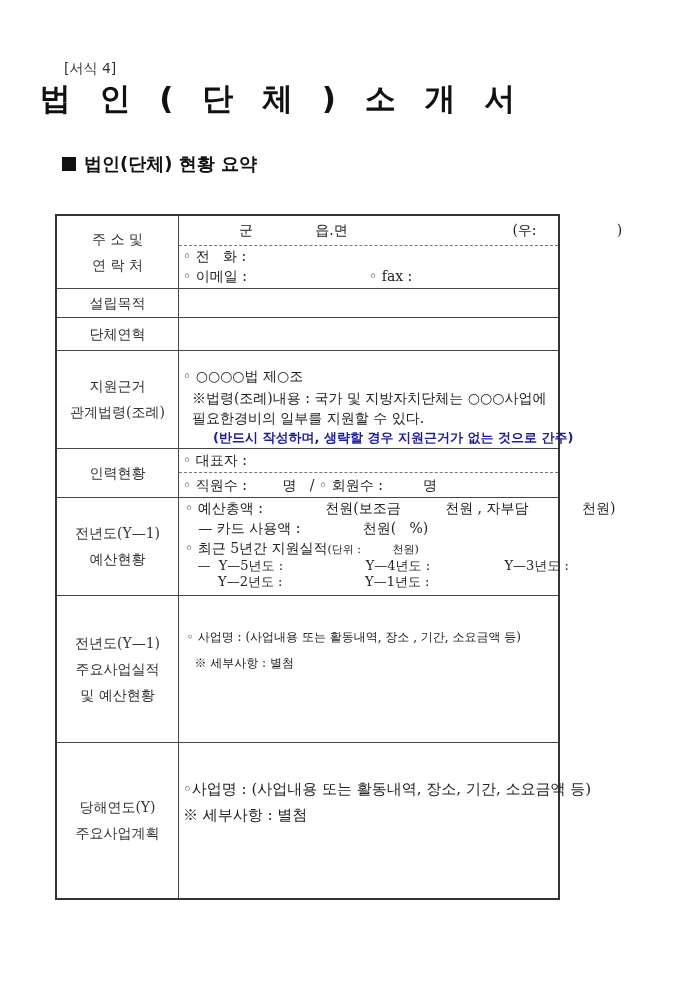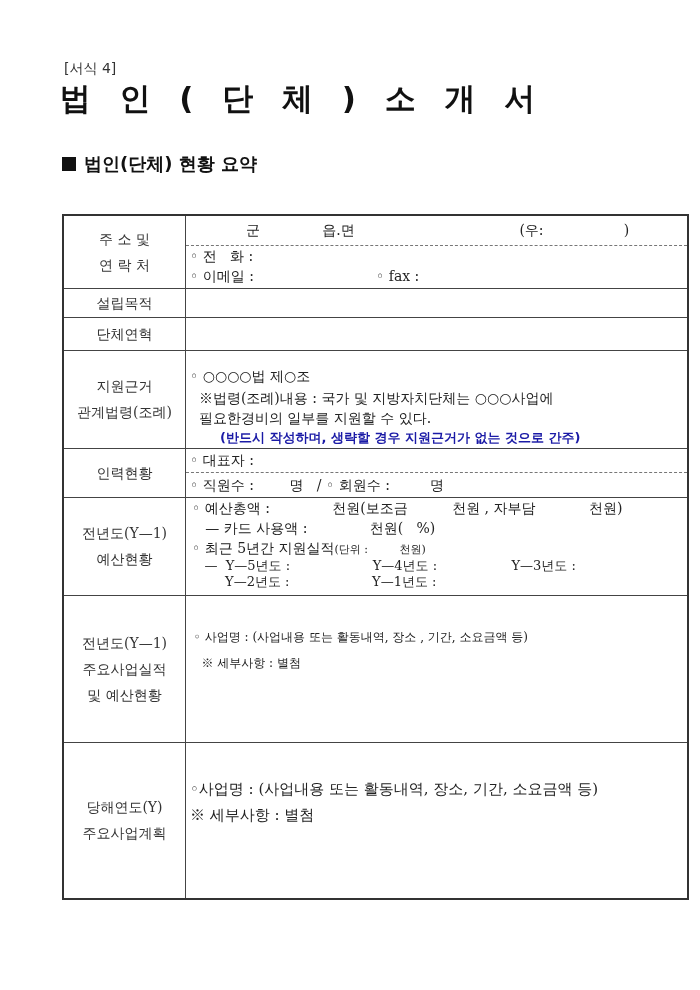--- a/index.html
+++ b/index.html
@@ -1,21 +1,21 @@
 <!DOCTYPE html>
 <html><head>
 <meta charset="utf-8">
 <style>
   html,body{margin:0;padding:0;background:#fff;}
   body{width:700px;height:990px;position:relative;overflow:hidden;font-family:"DejaVu Serif","Liberation Serif",serif;color:#222;}
   .form-no{position:absolute;left:64px;top:60px;font-family:"DejaVu Sans","Liberation Sans",sans-serif;font-size:14px;color:#333;}
-  .title{position:absolute;left:0;width:564px;top:78px;text-align:center;font-family:"DejaVu Sans","Liberation Sans",sans-serif;font-weight:bold;font-size:31px;letter-spacing:9px;color:#111;margin-left:20px;}
+  .title{position:absolute;left:0;width:564px;top:78px;text-align:center;font-family:"DejaVu Sans","Liberation Sans",sans-serif;font-weight:bold;font-size:31px;letter-spacing:9px;color:#111;}
   .section{position:absolute;left:62px;top:152px;font-family:"DejaVu Sans","Liberation Sans",sans-serif;font-weight:bold;font-size:18px;color:#111;}
   .section .sq{display:inline-block;width:14px;height:14px;background:#111;margin-right:8px;vertical-align:-1px;}
-  table{position:absolute;left:62px;top:214px;width:627px;border-collapse:collapse;border:2px solid #333;table-layout:fixed;}
+  table{position:absolute;left:55px;top:214px;width:505px;border-collapse:collapse;border:2px solid #333;table-layout:fixed;}
   td{border:1px solid #444;padding:0;vertical-align:middle;font-size:14px;}
   td.label{width:121px;text-align:center;line-height:26px;color:#333;}
   td.val{padding-left:4px;}
   .line{height:20px;line-height:20px;white-space:pre;}
   .dash{border-top:1px dashed #777;}
   .blue{color:#1a1aa6;font-weight:bold;font-family:"DejaVu Sans","Liberation Sans",sans-serif;font-size:13px;}
   .small{font-size:11px;}
   .sp{display:inline-block;}
 </style>
 </head>

